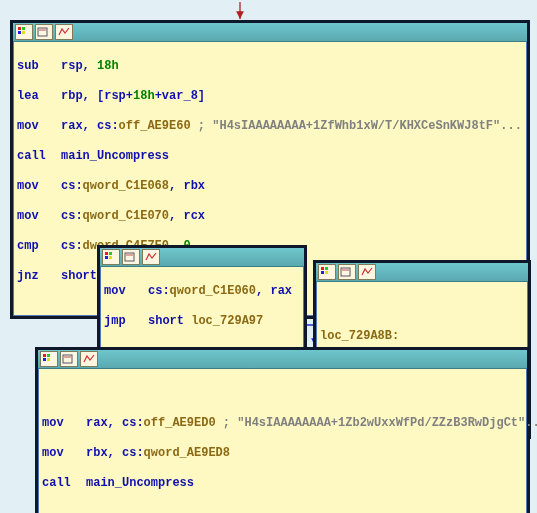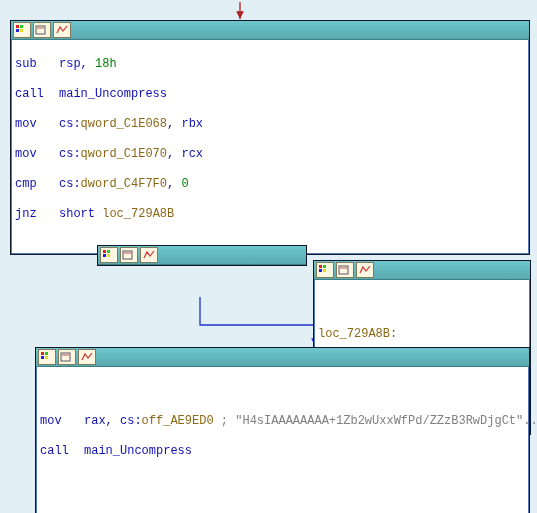--- a/index.html
+++ b/index.html
@@ -18,24 +18,25 @@
     position: absolute;
     top: 0;
     left: 0;
     width: 537px;
     height: 513px;
     pointer-events: none;
   }
 
   .node {
     position: absolute;
-    background: #ffffff;
-    border: 1px solid #0f172a;
+    background: #fef9c3;
+    border: 3px solid #0f172a;
     box-shadow: 0 0 0 1px #5576b7 inset;
     box-sizing: border-box;
+    font-weight: bold;
   }
 
   .titlebar {
     height: 18px;
     background: linear-gradient(to bottom, #6ec6cc, #5aa9b0);
     border-bottom: 1px solid #3c7e84;
     display: flex;
     align-items: center;
     padding: 0 2px;
     gap: 2px;
@@ -123,20 +124,22 @@
         </svg>
     </span>
     <span class="tb-icon">
       <svg viewBox="0 0 14 12">
           <path d="M2 9 L5 3 L8 7 L12 2" fill="none" stroke="#c33" stroke-width="1.2"></path>
         </svg>
     </span>
   </div>
   <div class="codeblock">
 <span class="row"><span class="mnem">sub</span><span class="op-reg">rsp, </span><span class="op-num">18h</span></span>
+<span class="row"><span class="mnem">lea</span><span class="op-reg">rbp, [rsp+</span><span class="op-num">18h</span><span class="op-reg">+var_8]</span></span>
+<span class="row"><span class="mnem">mov</span><span class="op-reg">rax, cs:</span><span class="op-global">off_AE9E60</span><span class="comment"> ; "H4sIAAAAAAAA+1ZfWhb1xW/T/KHXCeSnKWJ8tF"...</span></span>
 <span class="row"><span class="mnem">call</span><span class="op-call">main_Uncompress</span></span>
 <span class="row"><span class="mnem">mov</span><span class="op-reg">cs:</span><span class="op-global">qword_C1E068</span><span class="op-reg">, rbx</span></span>
 <span class="row"><span class="mnem">mov</span><span class="op-reg">cs:</span><span class="op-global">qword_C1E070</span><span class="op-reg">, rcx</span></span>
 <span class="row"><span class="mnem">cmp</span><span class="op-reg">cs:</span><span class="op-global">dword_C4F7F0</span><span class="op-reg">, </span><span class="op-num">0</span></span>
 <span class="row"><span class="mnem">jnz</span><span class="op-call">short </span><span class="op-global">loc_729A8B</span></span>
   </div>
 </div>
 
 <div id="n2" class="node">
   <div class="titlebar">
@@ -153,20 +156,24 @@
           <rect x="1" y="2" width="9" height="8" fill="none" stroke="#556"></rect>
           <path d="M2 4 L9 4" stroke="#b55"></path>
         </svg>
       </span>
     <span class="tb-icon">
         <svg viewBox="0 0 14 12">
           <path d="M2 9 L5 3 L8 7 L12 2" fill="none" stroke="#c33" stroke-width="1.2"></path>
         </svg>
       </span>
   </div>
+  <div class="codeblock">
+<span class="row"><span class="mnem">mov</span><span class="op-reg">cs:</span><span class="op-global">qword_C1E060</span><span class="op-reg">, rax</span></span>
+<span class="row"><span class="mnem">jmp</span><span class="op-call">short </span><span class="op-global">loc_729A97</span></span>
+  </div>
 </div>
 
 <div id="n3" class="node">
   <div class="titlebar">
     <span class="tb-icon">
         <svg viewBox="0 0 14 12">
           <rect x="1" y="1" width="3" height="3" fill="#d22"></rect>
           <rect x="5" y="1" width="3" height="3" fill="#2c2"></rect>
           <rect x="1" y="5" width="3" height="3" fill="#22d"></rect>
           <rect x="5" y="5" width="3" height="3" fill="#dd2"></rect>
@@ -210,20 +217,21 @@
       </span>
     <span class="tb-icon">
         <svg viewBox="0 0 14 12">
           <path d="M2 9 L5 3 L8 7 L12 2" fill="none" stroke="#c33" stroke-width="1.2"></path>
         </svg>
       </span>
   </div>
   <div class="codeblock">
 <span class="row">&nbsp;</span>
 <span class="row"><span class="mnem">mov</span><span class="op-reg">rax, cs:</span><span class="op-global">off_AE9ED0</span><span class="comment"> ; "H4sIAAAAAAAA+1Zb2wUxxWfPd/ZZzB3RwDjgCt"...</span></span>
+<span class="row"><span class="mnem">mov</span><span class="op-reg">rbx, cs:</span><span class="op-global">qword_AE9ED8</span></span>
 <span class="row"><span class="mnem">call</span><span class="op-call">main_Uncompress</span></span>
 
 
 
 
 
   </div>
 </div>
 
 </body></html>

